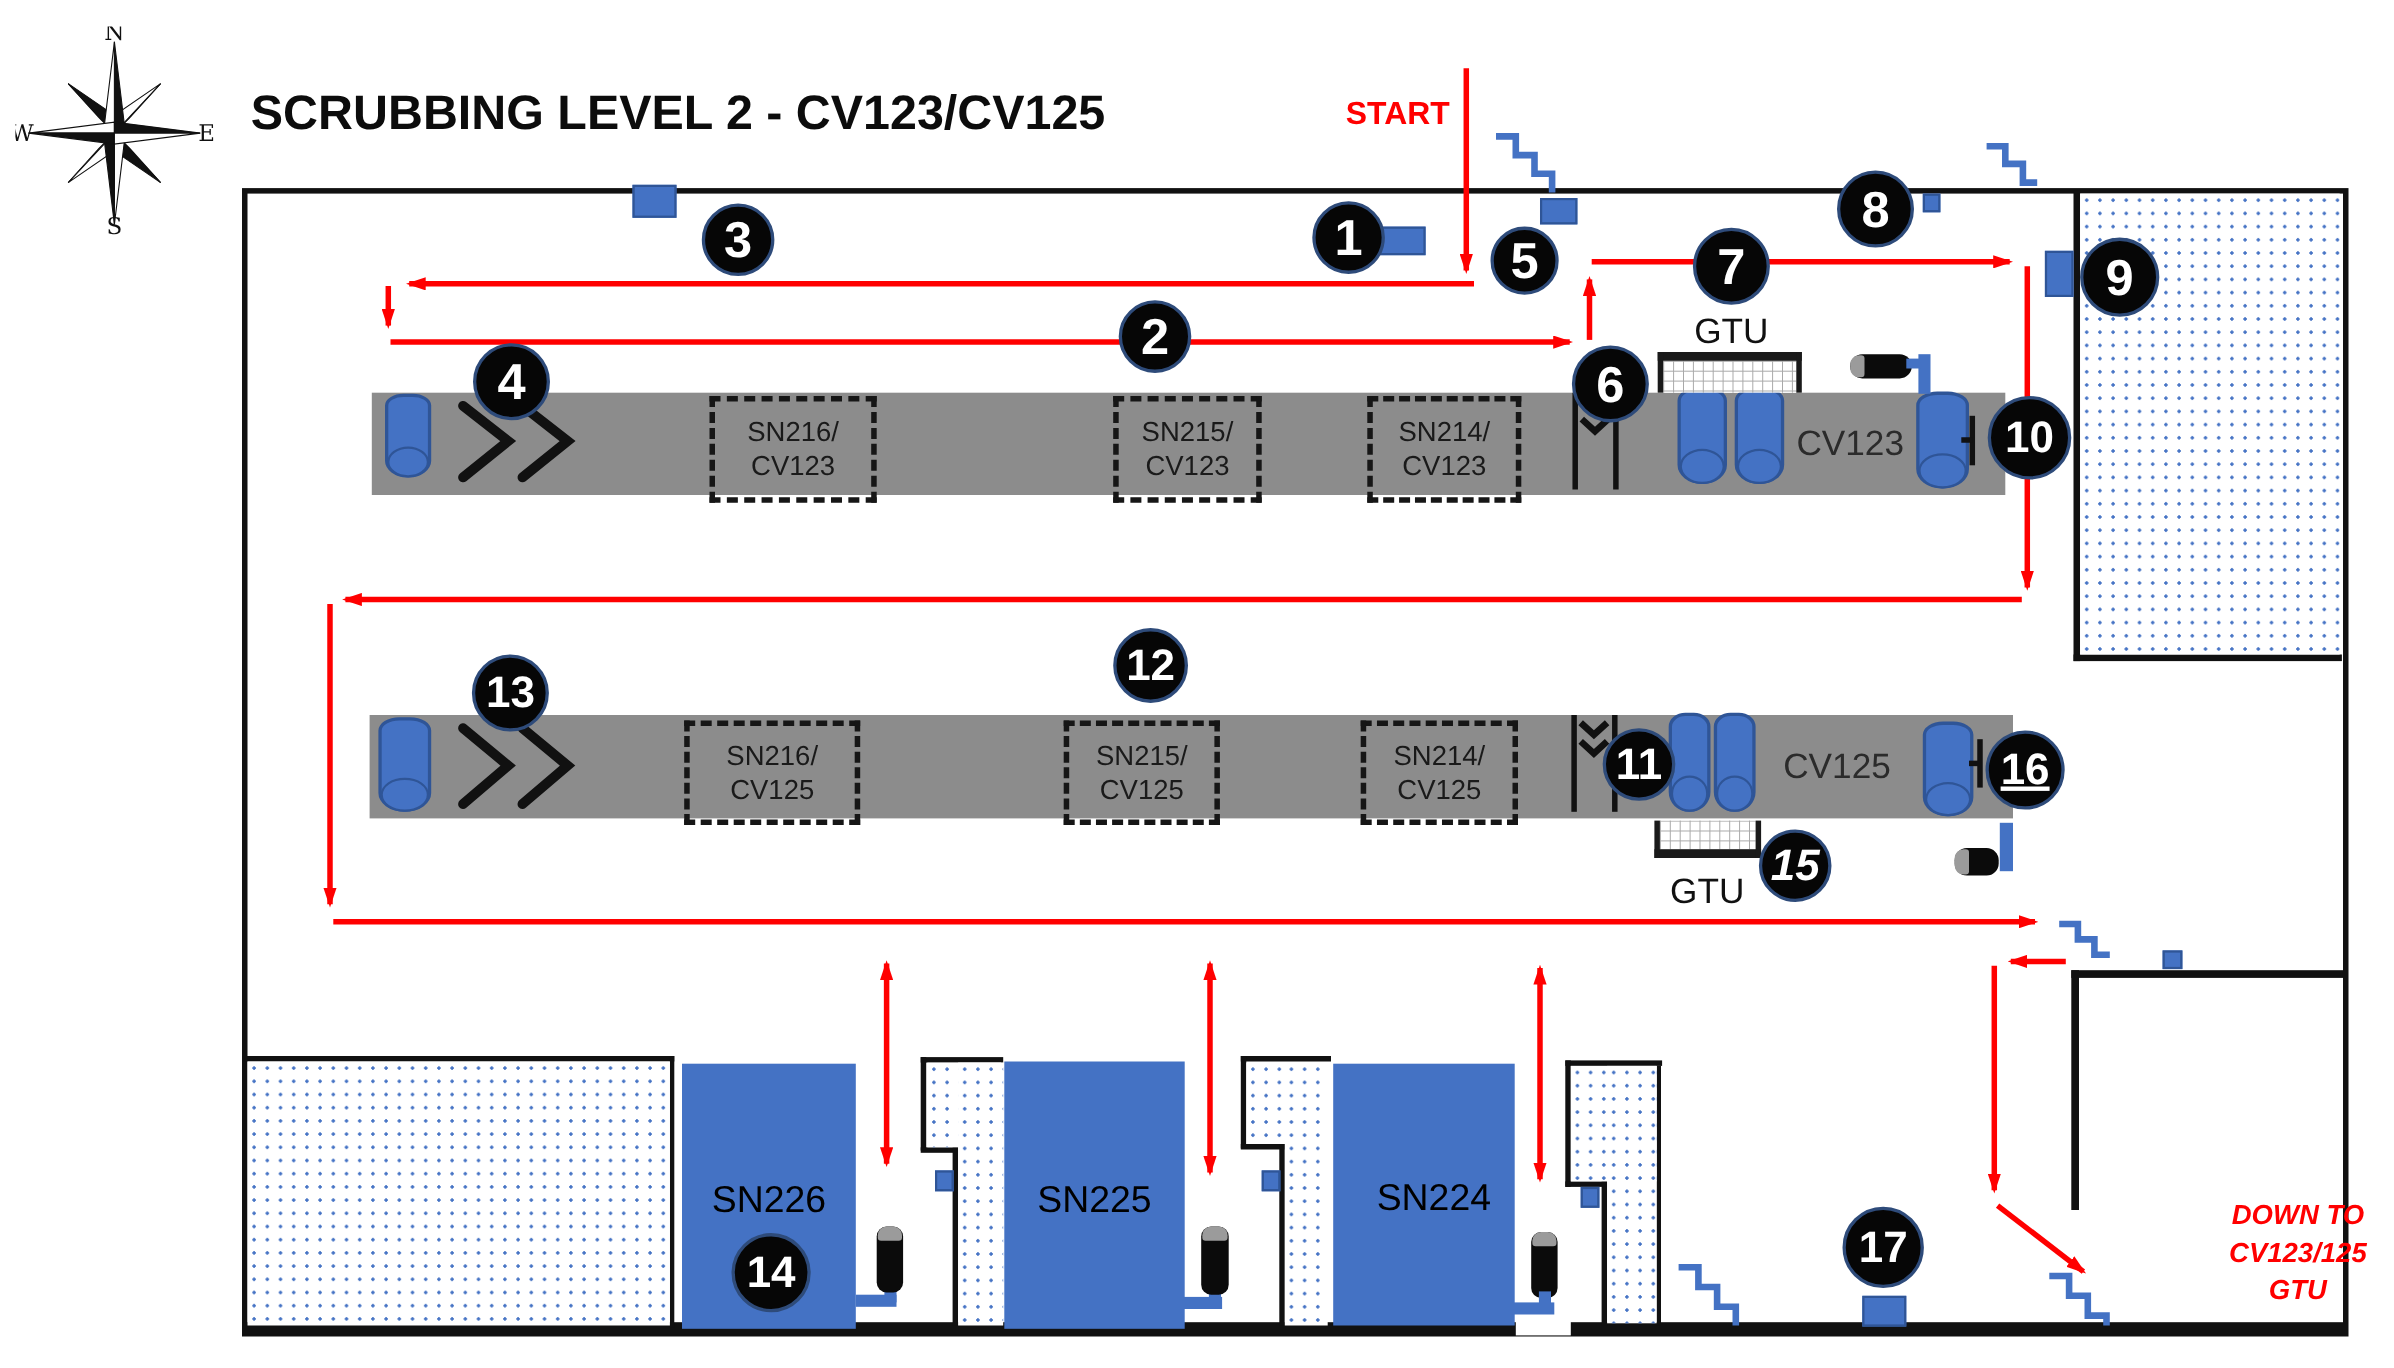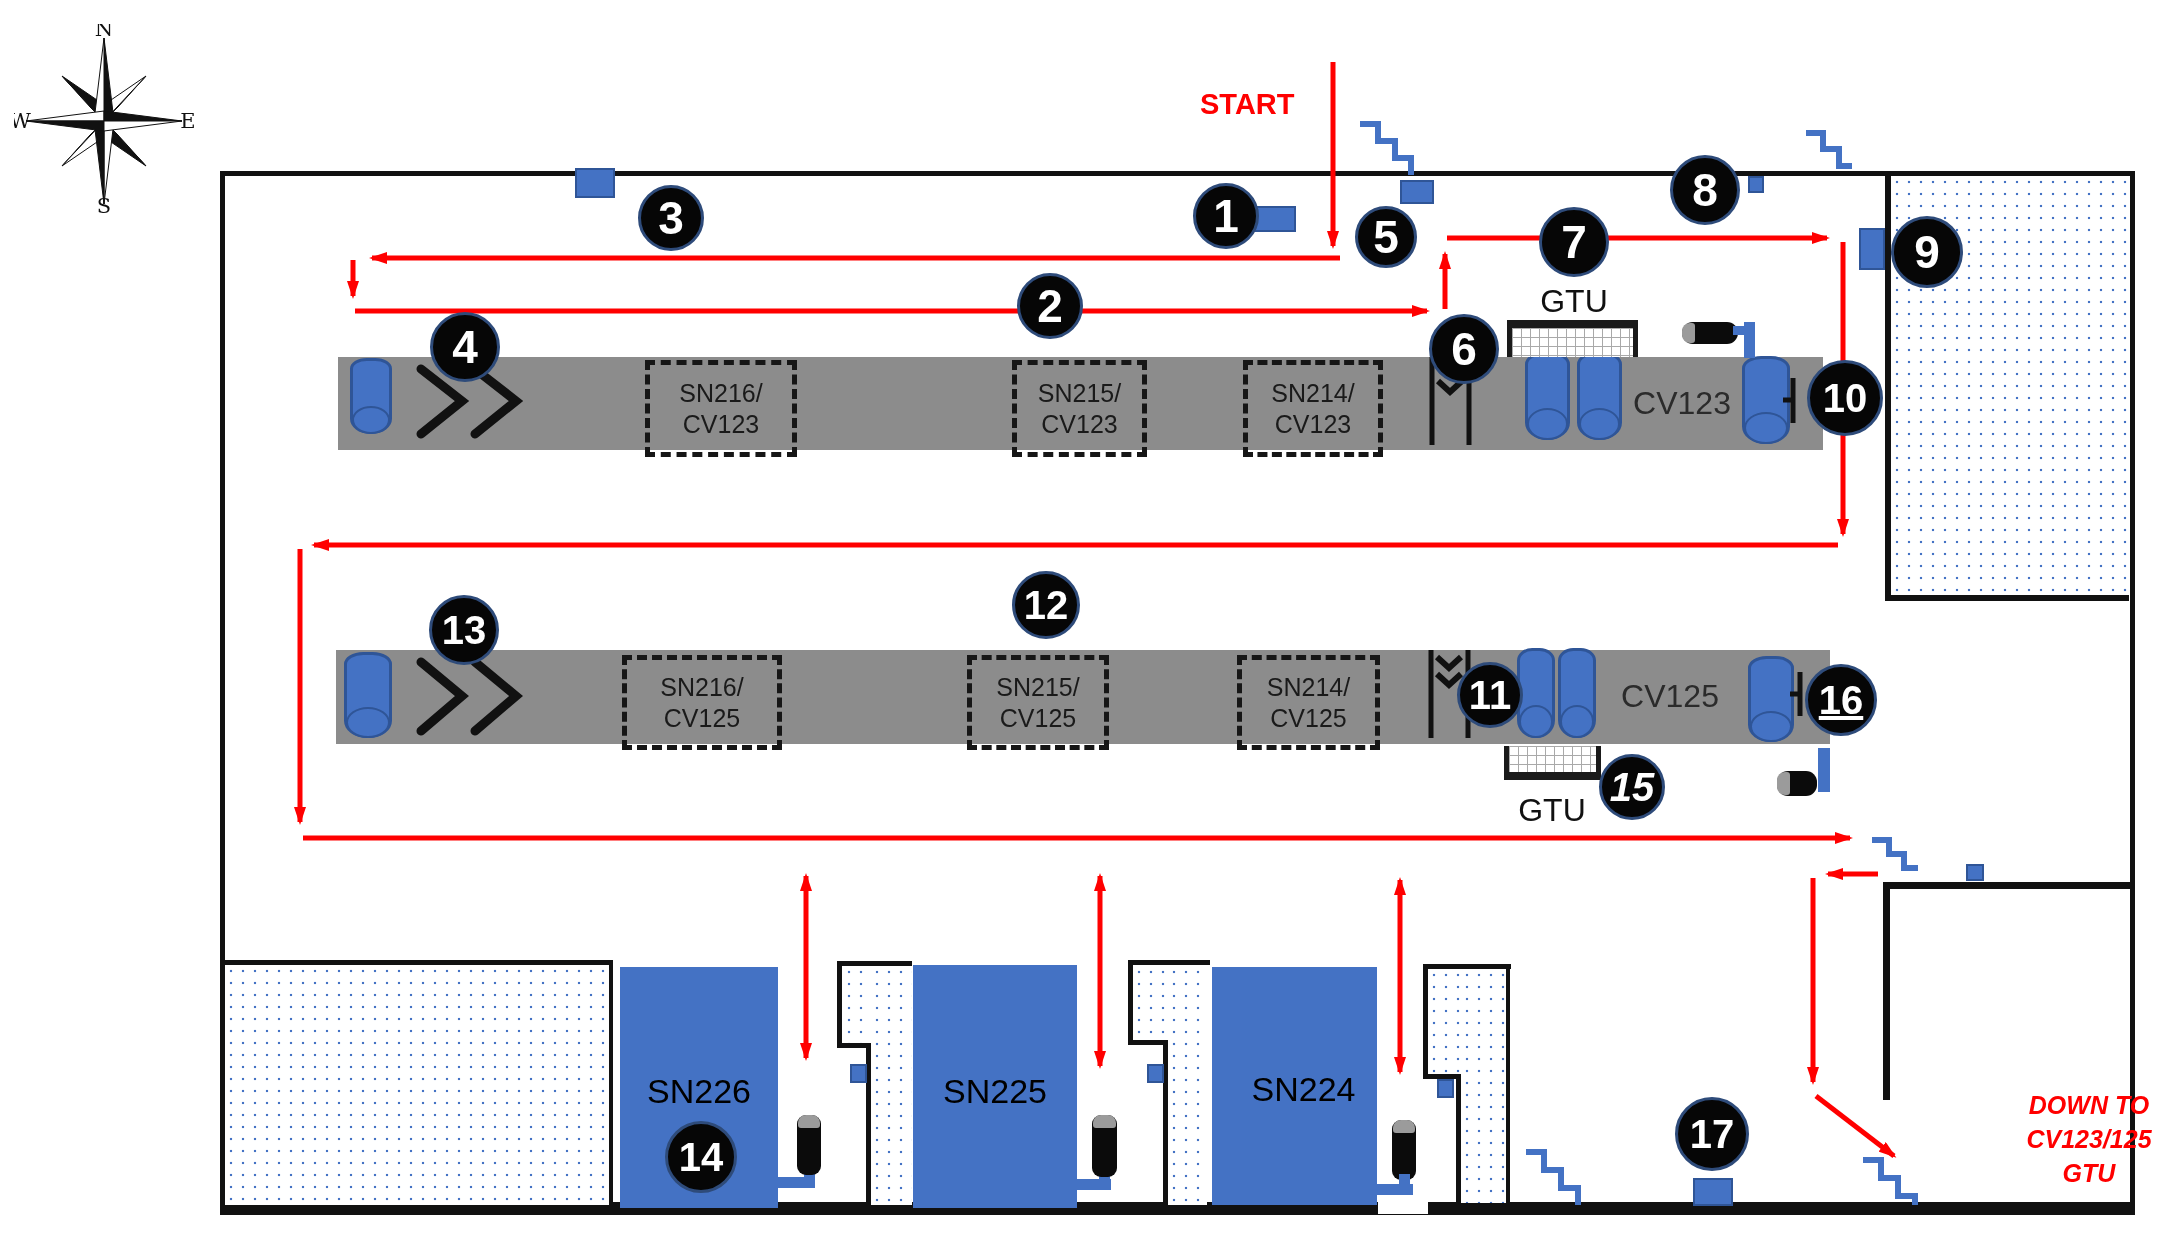--- a/index.html
+++ b/index.html
@@ -34,20 +34,21 @@
   #routes{left:0;top:0;width:2176px;height:1244px;z-index:5;pointer-events:none;}
   .gtuword{font-size:32px;color:#111;text-align:center;}
   .beltword{font-size:32px;color:#2b2b2b;}
   .exitword{font-size:25px;line-height:34px;font-weight:bold;color:#FF0000;text-align:center;}
 </style>
 </head>
 <body>
 
 <div id="stage">
 
+  <div id="title" class="abs">SCRUBBING LEVEL 2 - CV123/CV125</div>
 
   <svg class="abs" id="compass" style="left:14px;top:24px;" width="180" height="190" viewBox="0 0 180 190">
     <g stroke="#111" stroke-width="1">
       <path d="M90,97 L132,52 L104,83 z" fill="#111"></path>
         <path d="M90,97 L132,52 L97,76 z" fill="#fff"></path>
       <path d="M90,97 L132,142 L104,111 z" fill="#fff"></path>
         <path d="M90,97 L132,142 L97,118 z" fill="#111"></path>
       <path d="M90,97 L48,142 L76,111 z" fill="#111"></path>
         <path d="M90,97 L48,142 L83,118 z" fill="#fff"></path>
       <path d="M90,97 L48,52 L76,83 z" fill="#fff"></path>
@@ -174,21 +175,21 @@
   <div class="abs pipe" style="left:1375px;top:1184px;width:38px;height:11px;z-index:3;"></div>
 
   <div class="abs brick" style="left:575px;top:168px;width:40px;height:30px;z-index:3;"></div>
   <div class="abs brick" style="left:1252px;top:206px;width:44px;height:26px;z-index:3;"></div>
   <div class="abs brick" style="left:1400px;top:180px;width:34px;height:24px;z-index:3;"></div>
   <div class="abs brick" style="left:1748px;top:176px;width:16px;height:17px;z-index:3;"></div>
   <div class="abs brick" style="left:1859px;top:228px;width:26px;height:42px;z-index:3;"></div>
   <div class="abs brick" style="left:1966px;top:864px;width:18px;height:17px;z-index:3;"></div>
   <div class="abs brick" style="left:1693px;top:1178px;width:40px;height:28px;z-index:3;"></div>
 
-  <div class="abs redtxt" style="left:1200px;top:88px;width:118px;font-size:29px;text-align:left;">START</div>
+  <div class="abs redtxt" style="left:1200px;top:88px;width:118px;font-size:29px;text-align:right;">START</div>
 
   <div class="abs exitword" style="left:1998px;top:1088px;width:182px;font-style:italic;">
     <div>DOWN TO</div>
     <div>CV123/125</div>
     <div>GTU</div>
   </div>
 
   <svg id="routes" class="abs" viewBox="0 0 2176 1244">
     <defs>
       <marker id="ah" viewBox="0 0 18 12" markerWidth="18" markerHeight="12" refX="15" refY="6" orient="auto-start-reverse" markerUnits="userSpaceOnUse">

